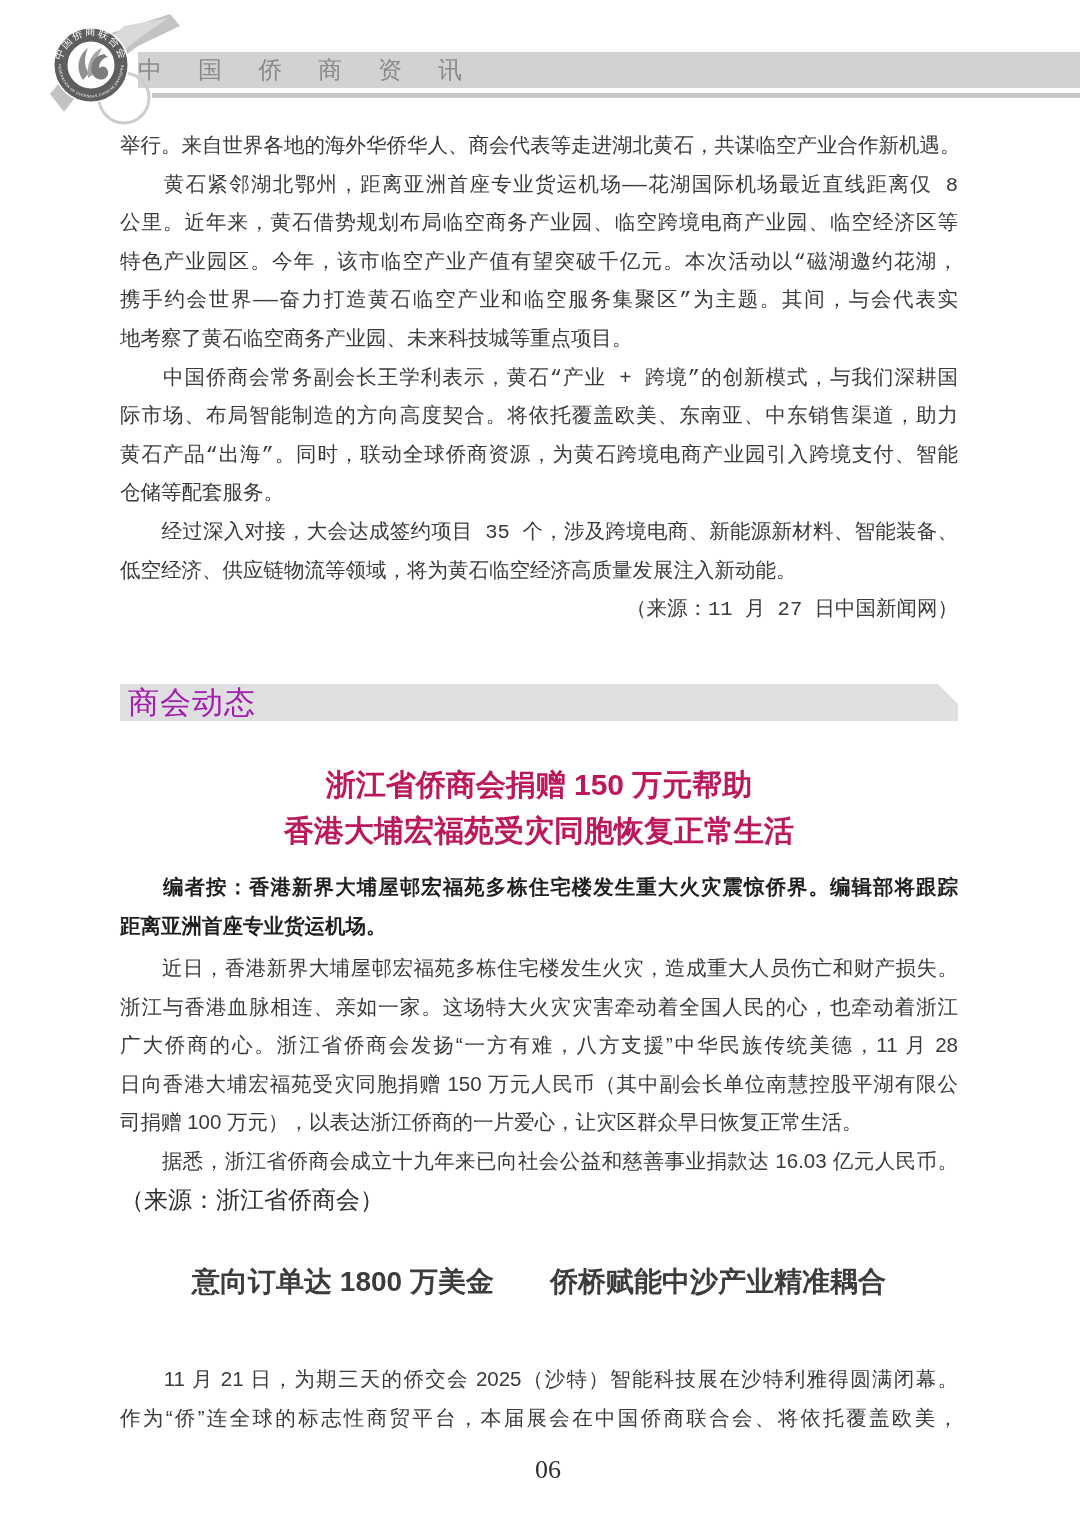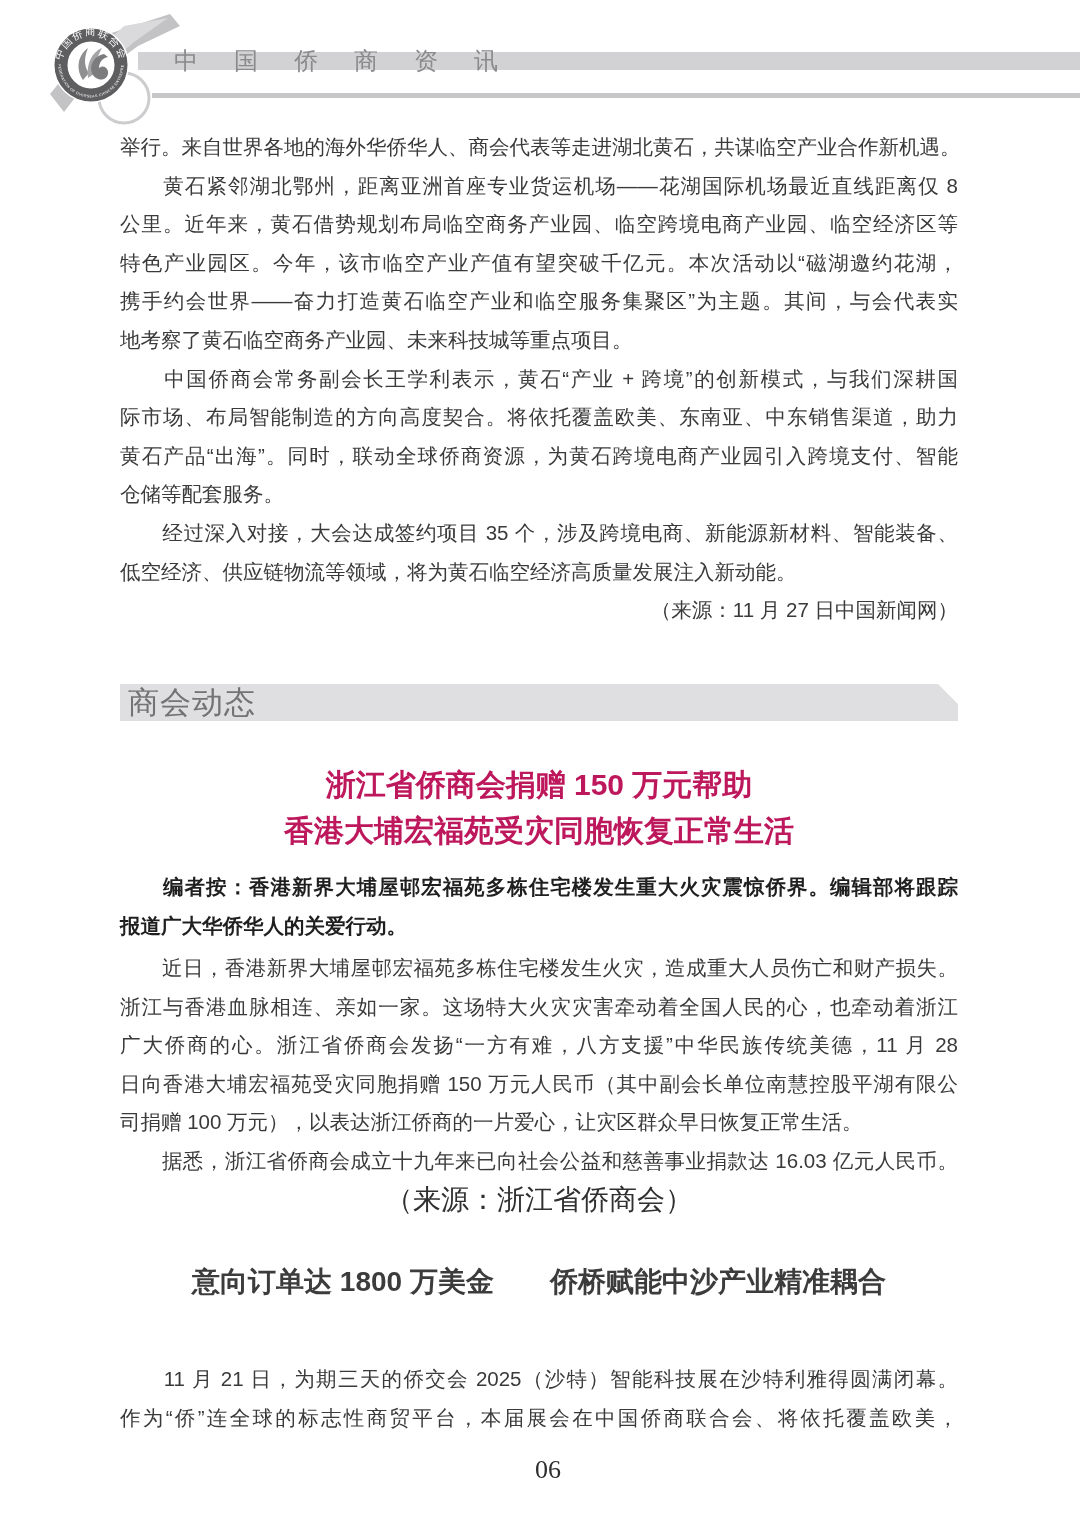--- a/index.html
+++ b/index.html
@@ -10,25 +10,24 @@
     height: 1525px;
     font-family: "Liberation Sans", "DejaVu Sans", sans-serif;
     color: #3a3a3a;
     overflow: hidden;
   }
 
   
   .masthead-bar {
     position: absolute;
     top: 52px; left: 138px; right: 0;
-    height: 18px;
+    height: 36px;
     background: #d2d2d4;
     display: flex;
     align-items: center;
-    padding-left: 36px;
   }
   .masthead-title {
     font-size: 24px;
     color: #8a8a8c;
     letter-spacing: 36px;
     white-space: nowrap;
   }
   .masthead-rule {
     position: absolute;
     top: 93px; left: 152px; right: 0;
@@ -55,57 +54,57 @@
     font-size: 20.5px;
     line-height: 38.6px;
     color: #3a3a3a;
     text-align: justify;
     text-align-last: justify;
     white-space: nowrap;
   }
   .line.end { text-align-last: left; }
   .line.src { text-align: right; text-align-last: right; }
 
-  #article1 { top: 128px; }
+  #article1 { top: 128px; font-family: Liberation Mono, monospace; }
 
   
   .section-bar {
     top: 684px;
     height: 37px;
     background: #dfdfe1;
     clip-path: polygon(0 0, calc(100% - 20px) 0, 100% 20px, 100% 100%, 0 100%);
     display: flex;
     align-items: center;
     padding-left: 8px;
   }
   .section-bar .section-title {
     font-family: Liberation Serif, serif;
     font-size: 31px;
-    color: #737373;
+    color: #a21caf;
     letter-spacing: 1px;
   }
 
   #title1 {
     top: 762px;
     text-align: center;
     font-size: 30px;
     font-weight: bold;
     color: #be185d;
     line-height: 46px;
   }
 
   #editor-note { top: 868px; }
   #editor-note .line { font-weight: bold; color: #1f1f1f; }
 
   #body2 { top: 949px; }
 
   #source2 {
     top: 1180px;
-    text-align: center;
-    font-size: 28px;
+    text-align: left;
+    font-size: 24px;
     line-height: 40px;
     color: #303030;
   }
 
   #title2 {
     top: 1262px;
     text-align: center;
     font-size: 28px;
     font-weight: bold;
     color: #3c3c3c;
@@ -181,21 +180,21 @@
     <span class="section-title">商会动态</span>
   </div>
 
   <div class="block" id="title1">
     <div>浙江省侨商会捐赠 150 万元帮助</div>
     <div>香港大埔宏福苑受灾同胞恢复正常生活</div>
   </div>
 
   <div class="block" id="editor-note">
     <div class="line">　　编者按：香港新界大埔屋邨宏福苑多栋住宅楼发生重大火灾震惊侨界。编辑部将跟踪</div>
-    <div class="line end">报道广大华侨华人的关爱行动。</div>
+    <div class="line end">距离亚洲首座专业货运机场。</div>
   </div>
 
   <div class="block" id="body2">
     <div class="line">　　近日，香港新界大埔屋邨宏福苑多栋住宅楼发生火灾，造成重大人员伤亡和财产损失。</div>
     <div class="line">浙江与香港血脉相连、亲如一家。这场特大火灾灾害牵动着全国人民的心，也牵动着浙江</div>
     <div class="line">广大侨商的心。浙江省侨商会发扬“一方有难，八方支援”中华民族传统美德，11 月 28</div>
     <div class="line">日向香港大埔宏福苑受灾同胞捐赠 150 万元人民币（其中副会长单位南慧控股平湖有限公</div>
     <div class="line end">司捐赠 100 万元），以表达浙江侨商的一片爱心，让灾区群众早日恢复正常生活。</div>
     <div class="line">　　据悉，浙江省侨商会成立十九年来已向社会公益和慈善事业捐款达 16.03 亿元人民币。</div>
   </div>

